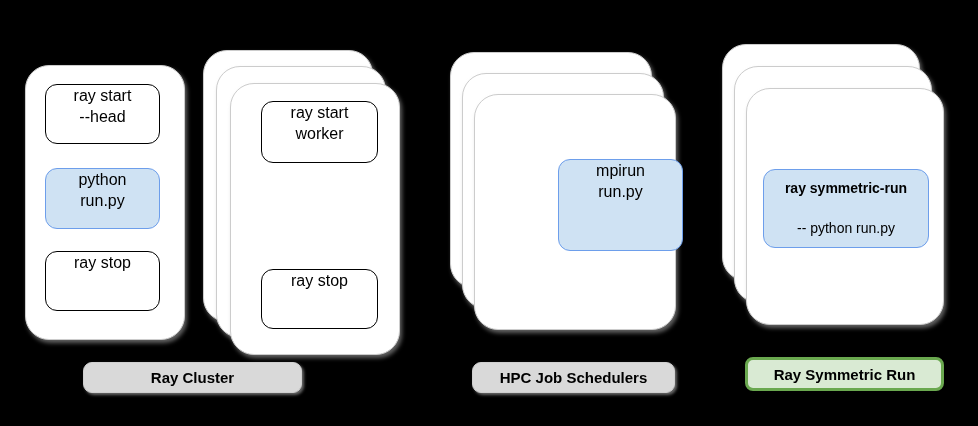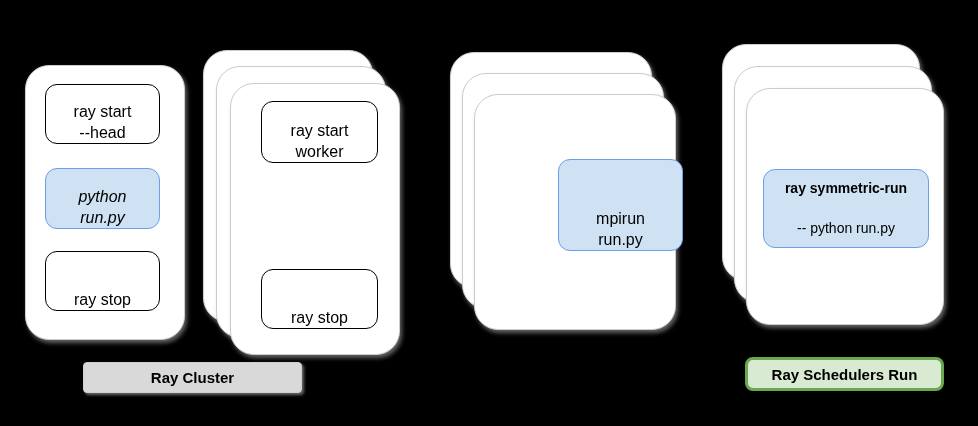--- a/index.html
+++ b/index.html
@@ -16,21 +16,21 @@
   .card {
     position: absolute;
     background: var(--card-fill, #fff);
     border: 1px solid var(--card-border, #ccc);
     border-radius: 24px;
     box-shadow: 2px 3px 4px rgba(165,165,165,0.6);
   }
   .step {
     position: absolute;
     display: flex;
-    align-items: flex-end;
+    align-items: flex-start;
     justify-content: center;
     text-align: center;
     background: #fff;
     border: 1.4px solid var(--step-border, #000);
     border-radius: 12px;
     font-size: 16px;
     line-height: 21px;
     white-space: pre-line;
   }
   .step.blue {
@@ -51,40 +51,40 @@
     display: flex;
     align-items: center;
     justify-content: center;
     text-align: center;
     font-weight: bold;
     font-size: 15px;
   }
   .label.gray {
     background: var(--gray-label-fill, #d9d9d9);
     border: 1px solid #cfcfcf;
-    border-radius: 4px;
+    border-radius: 9px;
     box-shadow: 2px 2px 3px rgba(190,190,190,0.55);
   }
   .label.green {
     background: var(--green-label-fill, #d9ead3);
     border: 3px solid var(--green-label-border, #6aa84f);
     border-radius: 8px;
   }
 </style>
 </head>
 <body>
 
 <div class="canvas">
 
   <div class="card" style="left:25px; top:65px; width:160px; height:275px;">
     <div class="step" style="left:19px; top:18px; width:115px; height:60px;">
       <span>ray start
 --head</span>
     </div>
-    <div class="step blue" style="left:19px; top:102px; width:115px; height:61px;font-style:italic;">
+    <div class="step blue" style="left:19px; top:102px; width:115px; height:61px;">
       <span>python
 run.py</span>
     </div>
     <div class="step" style="left:19px; top:185px; width:115px; height:60px;">
       <span>ray stop</span>
     </div>
   </div>
 
   <div class="card" style="left:203px; top:50px; width:170px; height:272px;"></div>
   <div class="card" style="left:216px; top:66px; width:170px; height:272px;"></div>
@@ -112,17 +112,20 @@
   <div class="card" style="left:746px; top:88px; width:198px; height:237px;">
     <div class="step blue cmd-stack" style="left:16px; top:80px; width:166px; height:79px;">
       <span class="cmd-bold">ray symmetric-run</span>
       <span class="cmd-sub">-- python run.py</span>
     </div>
   </div>
 
   <div class="label gray" style="left:83px; top:362px; width:219px; height:31px;">
     <span>Ray Cluster</span>
   </div>
+  <div class="label gray" style="left:472px; top:362px; width:203px; height:31px;">
+    <span>HPC Job Schedulers</span>
+  </div>
   <div class="label green" style="left:745px; top:357px; width:199px; height:34px;">
-    <span>Ray Schedulers Run</span>
+    <span>Ray Symmetric Run</span>
   </div>
 
 </div>
 
 </body></html>

